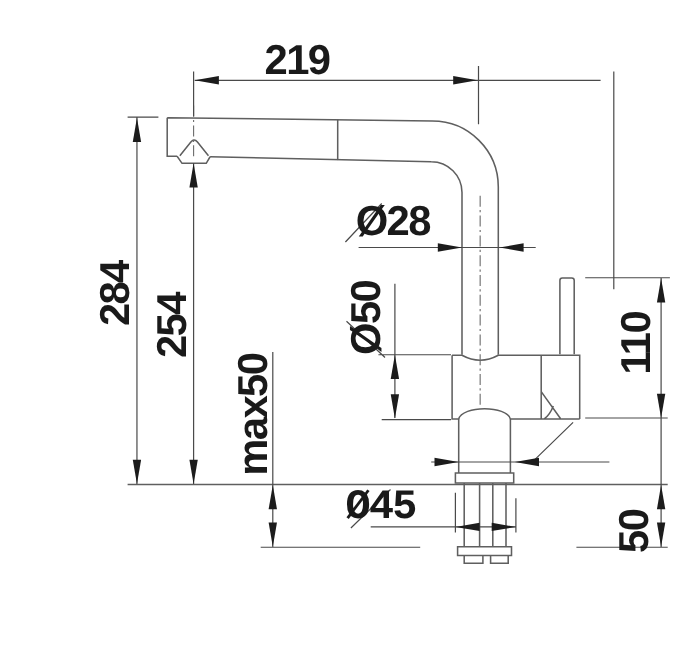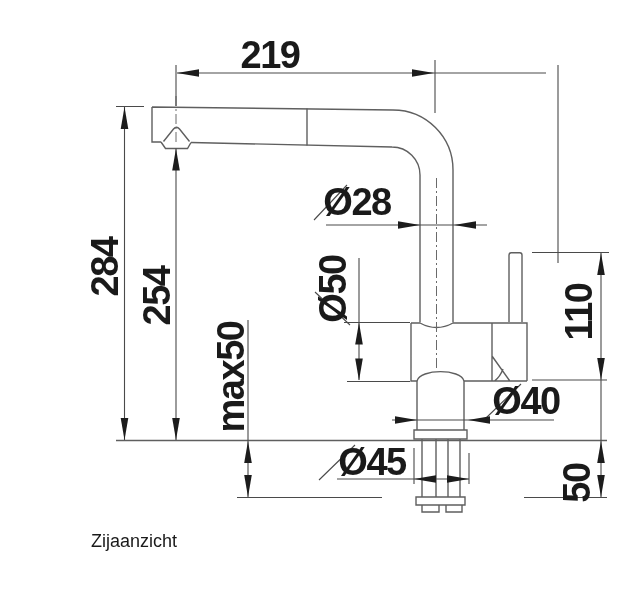--- a/index.html
+++ b/index.html
@@ -157,19 +157,17 @@
     </g>
   </svg>
 
   <div class="lbl" style="left:226px;top:55px;">219</div>
   <div class="lbl rot" style="left:61px;top:267px;">284</div>
   <div class="lbl rot" style="left:113px;top:296px;">254</div>
   <div class="lbl rot" style="left:187px;top:377px;">max50</div>
   <div class="lbl" style="left:313px;top:202px;text-align:right;">Ø28</div>
   <div class="lbl rot" style="left:289px;top:289px;">Ø50</div>
   <div class="lbl rot" style="left:535px;top:312px;">110</div>
-  <div class="lbl" style="left:482px;top:401px;">Ø40</div>
-  <div class="lbl" style="left:328px;top:462px;">Ø45</div>
+  <div class="lbl" style="left:302px;top:462px;font-family:Liberation Mono, monospace;">Ø45</div>
   <div class="lbl rot" style="left:533px;top:483px;">50</div>
 
-  <div class="caption" style="left:47px;top:531px;">Zijaanzicht</div>
 
 </div>
 
 </body></html>

